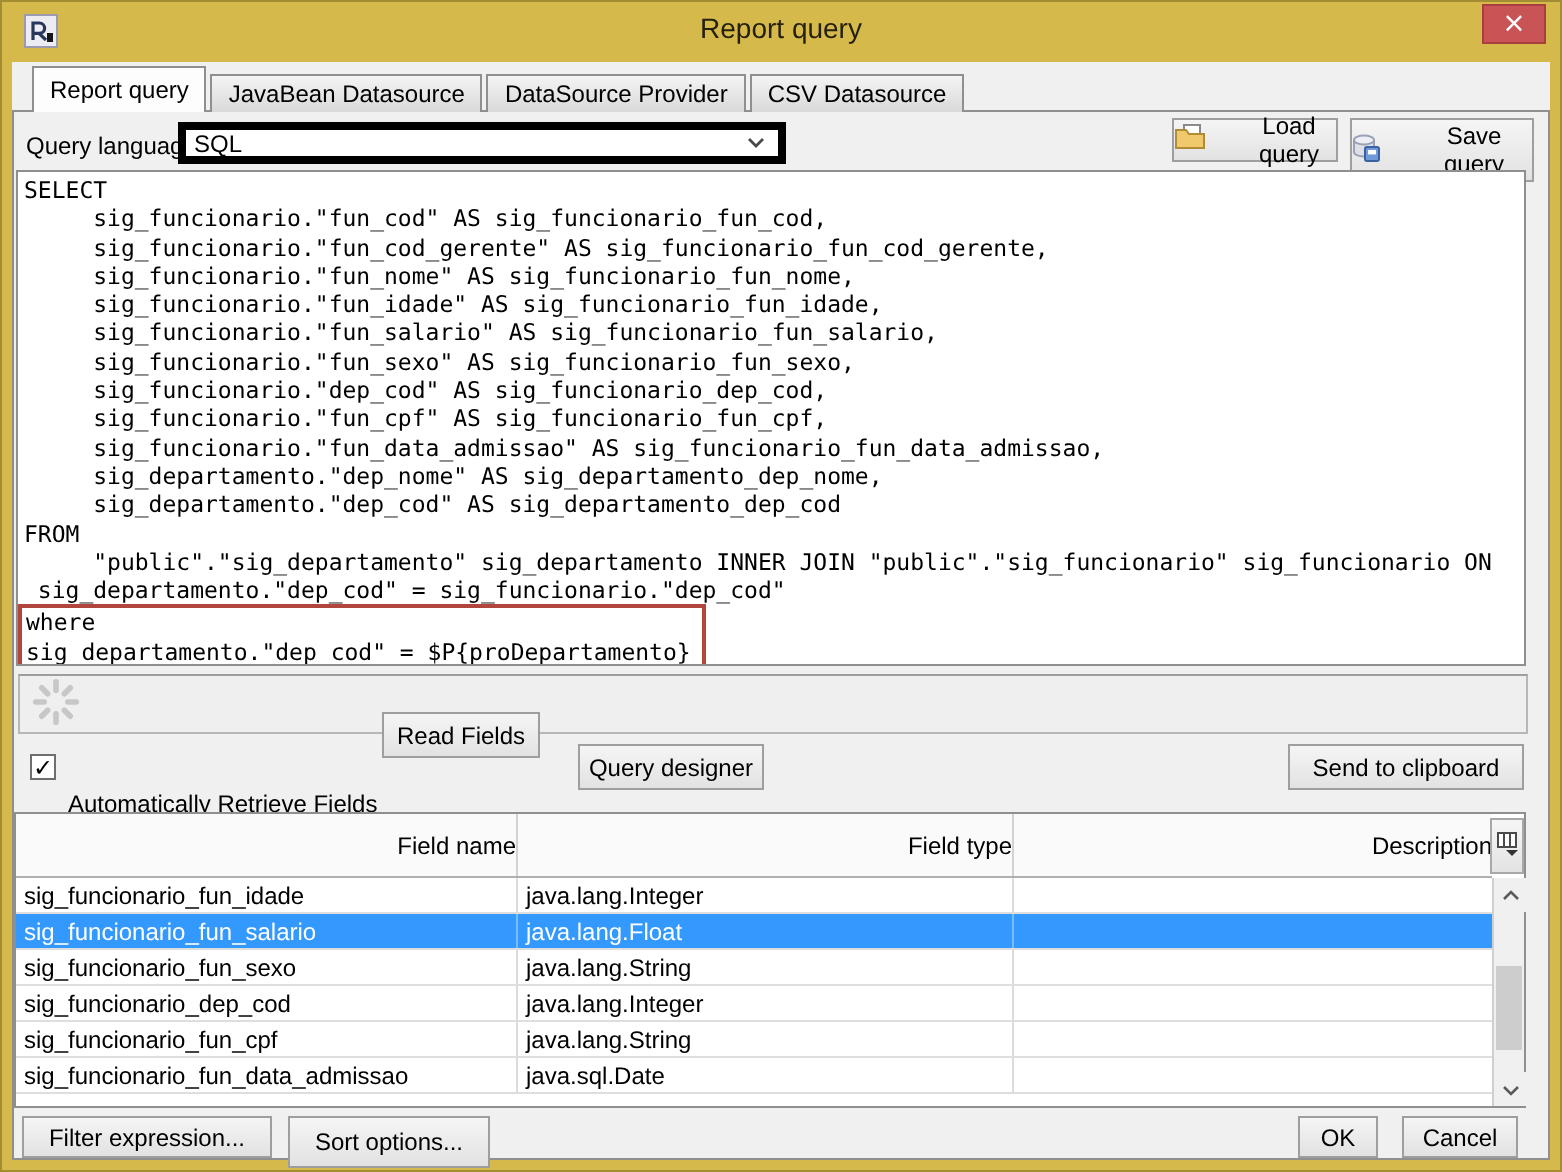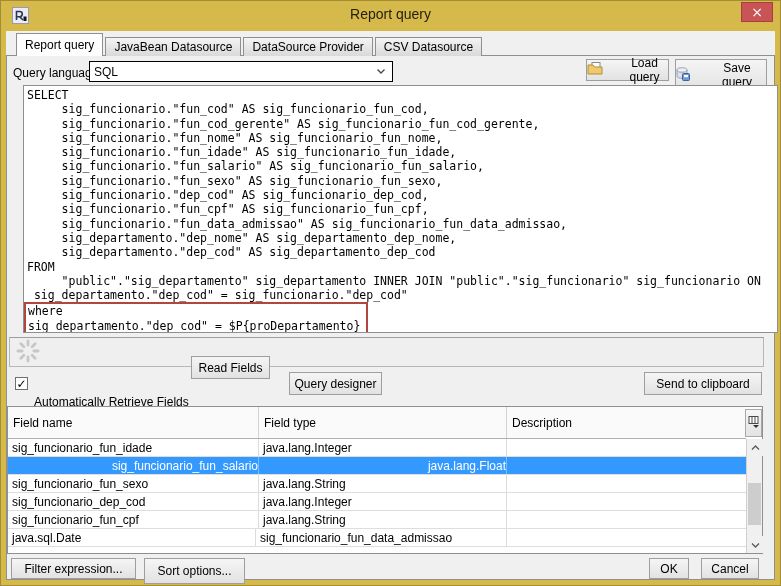--- a/index.html
+++ b/index.html
@@ -24,32 +24,32 @@
   
   .tabs { position:absolute; left:10px; top:2px; height:23px; display:flex; align-items:flex-end; z-index:3; }
   .tab { height:19px; padding:2px 8px 0 8px; margin-right:2px; background:linear-gradient(#f4f4f4,#d9d9d9);
          border:1px solid #8f8f8f; border-bottom:none; font-size:12px; white-space:nowrap; cursor:default; }
   .tab.active { height:23px; padding-top:4px; background:#fdfdfd; position:relative; z-index:4; }
 
   .layer { position:absolute; z-index:2; }
 
   
   .ql-label { left:7px; top:35px; }
-  .ql-combo { left:83px; top:30px; width:304px; height:21px; background:#fff; border:1px solid #000000;
+  .ql-combo { left:83px; top:30px; width:304px; height:21px; background:#fff; border:4px solid #000000;
               display:flex; align-items:center; padding-left:4px; }
   .ql-combo .arrow { margin-left:auto; padding-right:6px; display:flex; align-items:center; }
 
   button.w8 { background:linear-gradient(#f5f5f5,#e2e2e2); border:1px solid #9e9e9e; font-family:"Liberation Sans",sans-serif;
               font-size:12px; color:#000; display:flex; align-items:center; justify-content:center; gap:18px; cursor:default; }
 
   .load-btn { position:absolute; right:106px; top:28px; width:83px; height:22px; z-index:2; }
   .save-btn { position:absolute; right:8px;  top:28px; width:92px; height:32px; z-index:2; }
 
   
-  .sql { left:17px; top:54px; width:755px; height:248px; background:#fff; border:1px solid #8f8f8f; overflow:hidden; }
+  .sql { left:2px; top:54px; width:755px; height:248px; background:#fff; border:1px solid #8f8f8f; overflow:hidden; }
   .sql pre { font-family:"DejaVu Sans Mono",monospace; font-size:11.5px; line-height:14.3px; white-space:pre; }
   .sql-main { padding:2px 0 0 3px; }
   .sql-boxed { border:2px solid var(--sql-box-border,#b2453c); width:max-content; max-width:100%; padding:0 6px 1px 2px; }
 
   
   .busy { left:3px; top:306px; width:755px; height:30px; background:#efefef; border:1px solid #b7b7b7; border-top-color:#9d9d9d;
           display:flex; align-items:center; padding-left:5px; }
 
   
   .auto-row { left:9px; top:341px; height:23px; display:flex; align-items:center; }
@@ -57,25 +57,25 @@
   .checkbox .check { visibility:hidden; font-size:12px; line-height:10px; font-weight:bold; font-family:"DejaVu Sans",sans-serif; }
   .checkbox.checked .check { visibility:visible; }
   .auto-label { margin-left:6px;margin-top:36px; }
   .read-btn  { position:absolute; left:185px; top:325px; width:79px; height:23px; z-index:2; }
   .qd-btn    { position:absolute; left:283px; top:341px; width:93px; height:23px; z-index:2; }
   .clip-btn  { position:absolute; right:13px; top:341px; width:118px; height:23px; z-index:2; }
 
   
   .ftable { left:1px; top:375px; width:756px; height:148px; background:#fff; border:1px solid #8f8f8f; }
   .thead { display:flex; height:32px; background:#fafafa; border-bottom:1px solid #b0b0b0; width:calc(100% - 16px); }
-  .th { padding:9px 0 0 5px; font-size:12px; border-right:1px solid #d2d2d2; background:#fafafa; }
+  .th { padding:9px 0 0 5px; font-size:12px; border-right:1px solid #d2d2d2; background:#fafafa;text-align:right; }
   .trow { display:flex; height:18px; width:calc(100% - 16px); border-bottom:1px solid #dedede; background:#fff; }
   .td { padding:2px 0 0 4px; font-size:12px; border-right:1px solid #dcdcdc; white-space:nowrap; overflow:hidden; }
   .c-name { width:251px; } .c-type { width:248px; } .c-desc { flex:1; border-right:none; }
-  .trow.selected { background:var(--selection,#3399ff);text-align:right; }
+  .trow.selected { background:var(--selection,#3399ff); }
   .trow.selected .td { color:#fff; border-right-color:rgba(255,255,255,.35); outline:none; }
 
   .col-btn { position:absolute; right:0; top:2px; width:17px; height:28px; background:linear-gradient(#f6f6f6,#e3e3e3);
              border:1px solid #a8a8a8; display:flex; align-items:center; justify-content:center; }
 
   .vscroll { position:absolute; right:0; top:32px; bottom:0; width:16px; background:#f0f0f0; border-left:1px solid #d0d0d0; }
   .sb-arrow { position:absolute; left:0; width:16px; height:17px; display:flex; align-items:center; justify-content:center; background:#f0f0f0; }
   .sb-up { top:0; } .sb-down { bottom:0; }
   .sb-thumb { position:absolute; left:1px; width:13px; top:44px; height:42px; background:#cdcdcd; }
 
@@ -219,22 +219,22 @@
         <div class="td c-name">sig_funcionario_dep_cod</div>
         <div class="td c-type">java.lang.Integer</div>
         <div class="td c-desc"></div>
       </div>
       <div class="trow">
         <div class="td c-name">sig_funcionario_fun_cpf</div>
         <div class="td c-type">java.lang.String</div>
         <div class="td c-desc"></div>
       </div>
       <div class="trow">
+        <div class="td c-name">sig_funcionario_fun_data_admissao</div>
         <div class="td c-type">java.sql.Date</div>
-        <div class="td c-name">sig_funcionario_fun_data_admissao</div>
         <div class="td c-desc"></div>
       </div>
 
       <div class="col-btn">
         <span>
           <svg width="12" height="12" viewBox="0 0 12 12">
             <rect x="1" y="0.5" width="9" height="7" fill="#fff" stroke="#4a4a4a"></rect>
             <line x1="4" y1="0.5" x2="4" y2="7.5" stroke="#4a4a4a"></line>
             <line x1="7" y1="0.5" x2="7" y2="7.5" stroke="#4a4a4a"></line>
             <path d="M5 9 h6 l-3 3 z" fill="#333"></path>

